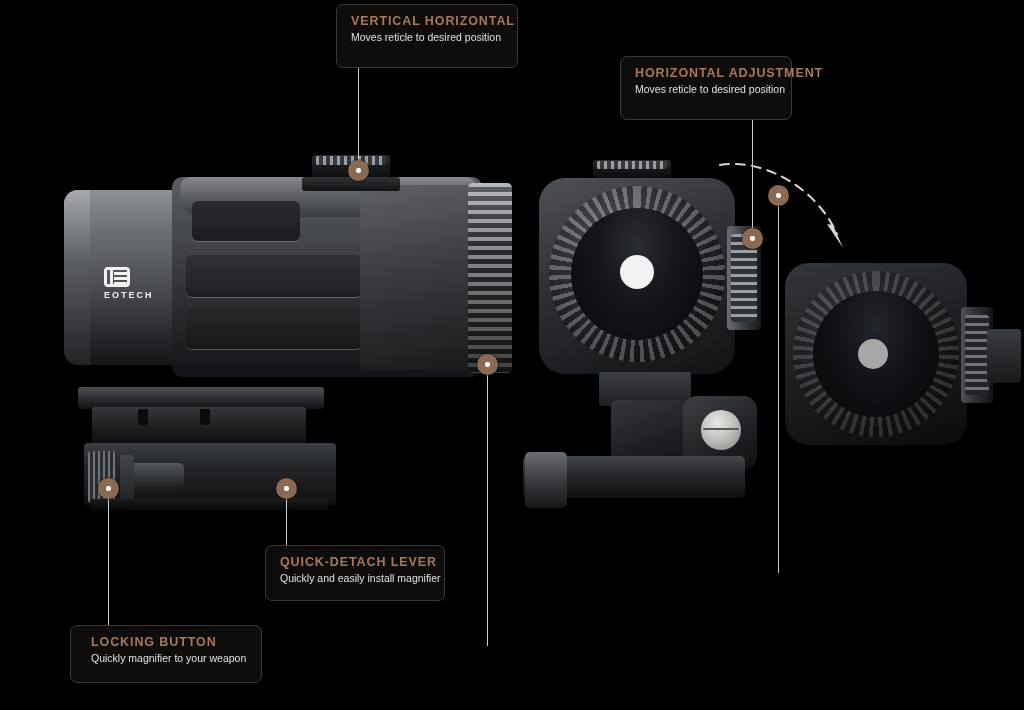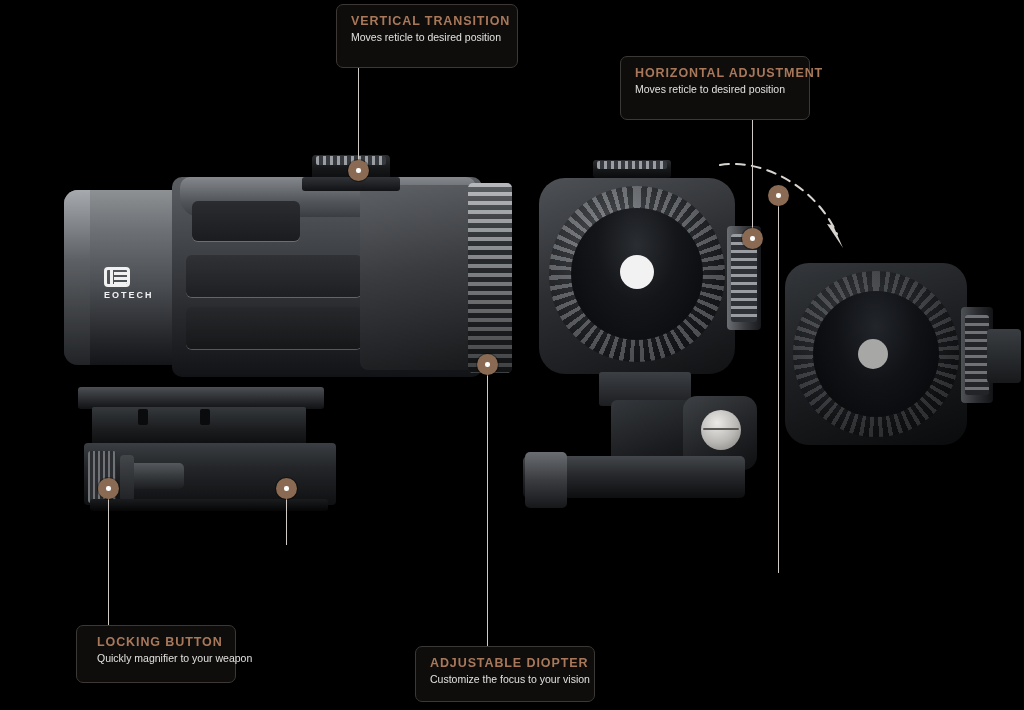--- a/index.html
+++ b/index.html
@@ -183,34 +183,34 @@
   <div class="lead" style="left:286px;top:497px;height:48px;"></div>
 
   <div class="marker" style="left:348px;top:160px;"></div>
   <div class="marker" style="left:742px;top:228px;"></div>
   <div class="marker" style="left:768px;top:185px;"></div>
   <div class="marker" style="left:477px;top:354px;"></div>
   <div class="marker" style="left:98px;top:478px;"></div>
   <div class="marker" style="left:276px;top:478px;"></div>
 
   <div class="callout" style="left:336px;top:4px;width:182px;height:64px;">
-    <div class="ttl">VERTICAL  TRANSITION</div>
+    <div class="ttl">VERTICAL  HORIZONTAL</div>
     <div class="sub">Moves reticle to desired position</div>
   </div>
 
-  <div class="callout" style="left:620px;top:56px;width:190px;height:64px;">
+  <div class="callout" style="left:620px;top:56px;width:172px;height:64px;">
     <div class="ttl">HORIZONTAL ADJUSTMENT</div>
     <div class="sub">Moves reticle to desired position</div>
   </div>
 
-
-  <div class="callout" style="left:76px;top:625px;width:160px;height:58px;padding-left:20px;">
+  <div class="callout" style="left:265px;top:545px;width:180px;height:56px;">
+    <div class="ttl">QUICK-DETACH LEVER</div>
+    <div class="sub">Quickly and easily install magnifier</div>
+  </div>
+
+  <div class="callout" style="left:70px;top:625px;width:192px;height:58px;padding-left:20px;">
     <div class="ttl">LOCKING BUTTON</div>
     <div class="sub">Quickly magnifier to your weapon</div>
   </div>
 
-  <div class="callout" style="left:415px;top:646px;width:180px;height:56px;">
-    <div class="ttl">ADJUSTABLE DIOPTER</div>
-    <div class="sub">Customize the focus to your vision</div>
-  </div>
 
 
 </div>
 
 </body></html>

